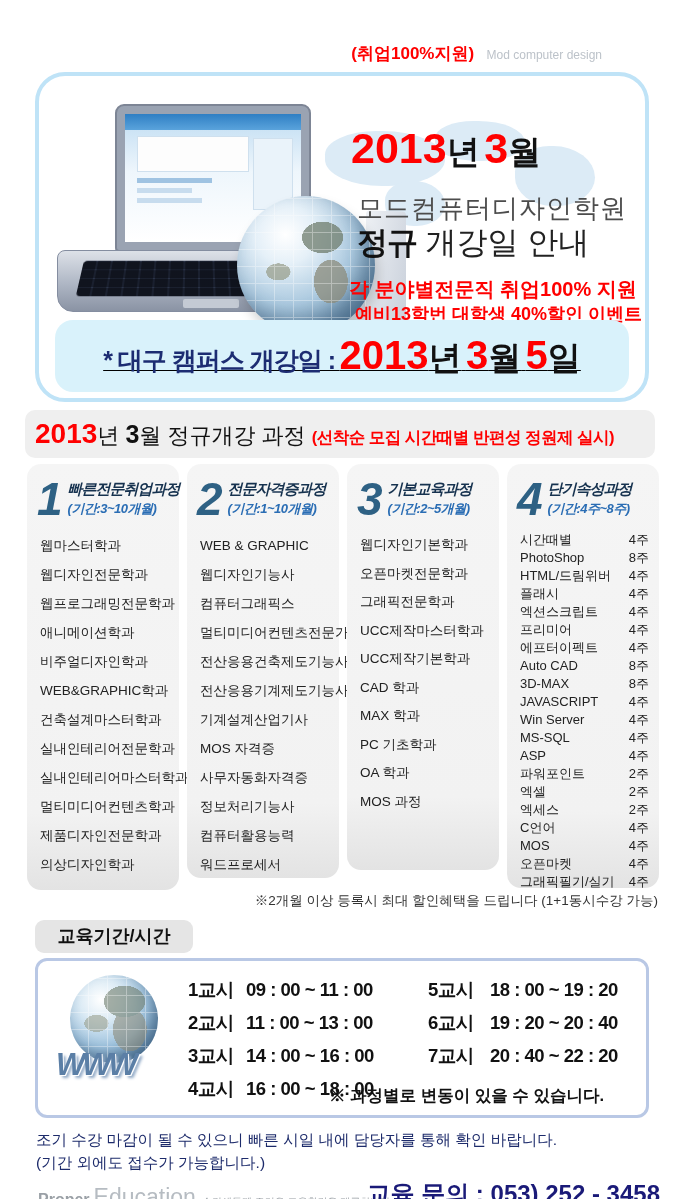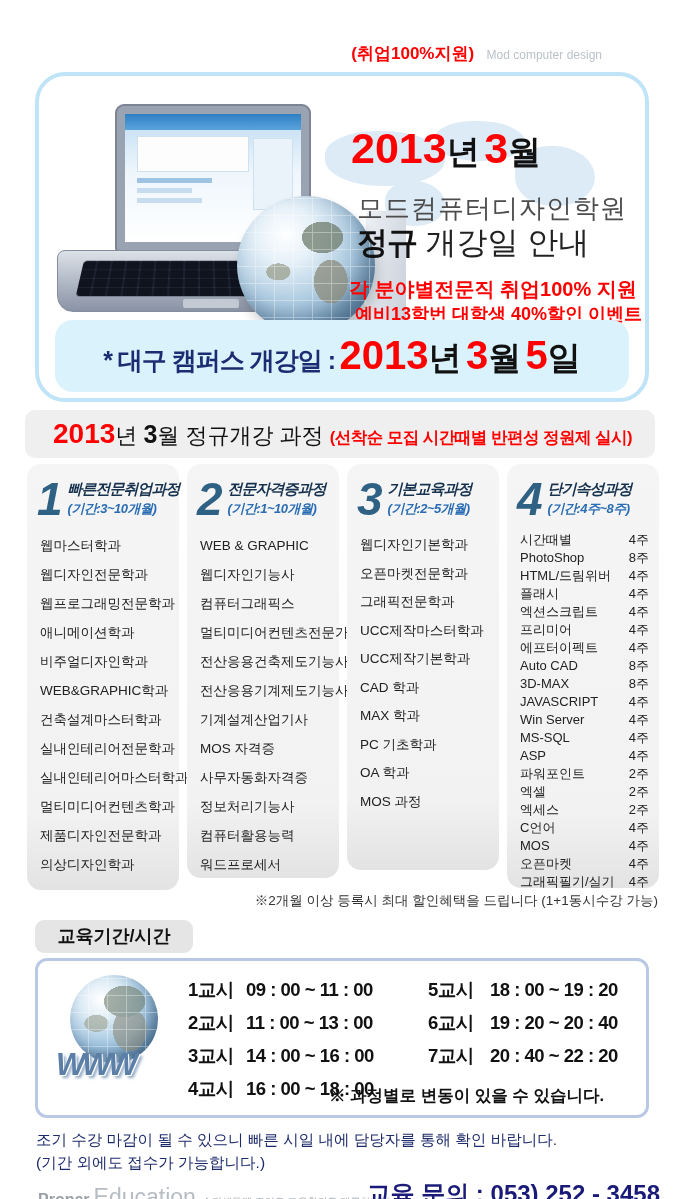--- a/index.html
+++ b/index.html
@@ -64,28 +64,28 @@
   .hero-date{left:312px;top:48px;}
   .hd-num{color:#ff0000;font-weight:bold;font-size:43px;}
   .hd-suf{color:#111;font-size:33px;font-weight:bold;}
   .hero-academy{left:318px;top:115px;font-size:26px;color:#4c4c4c;letter-spacing:1px;}
   .hero-title{left:318px;top:146px;font-size:31px;color:#222;}
   .ht-bold{font-weight:bold;color:#111;letter-spacing:-1px;}
   .hero-red1{left:310px;top:200px;font-size:20px;font-weight:bold;color:#ff0000;}
   .hero-red2{left:316px;top:226px;font-size:18px;font-weight:bold;color:#ff0000;}
 
   .campus{position:absolute;left:16px;right:16px;top:244px;height:72px;background:#d9f2fb;
-          border-radius:18px;text-align:center;line-height:70px;white-space:nowrap;z-index:5;}
+          border-radius:18px;text-align:center;line-height:70px;white-space:nowrap;z-index:5;text-decoration:underline;}
   .campus-label{color:#1c2c72;font-weight:bold;font-size:25px;letter-spacing:-1px;}
   .c-num{color:#ff0000;font-weight:bold;font-size:40px;}
   .c-suf{color:#111;font-weight:bold;font-size:33px;}
 
   
   .banner{position:absolute;left:25px;top:378px;width:630px;height:48px;background:#efefef;
-          border-radius:10px;line-height:48px;padding-left:28px;box-sizing:border-box;white-space:nowrap;}
+          border-radius:10px;line-height:48px;padding-left:10px;box-sizing:border-box;white-space:nowrap;}
   .bn-year{color:#ff0000;font-weight:bold;font-size:28px;}
   .bn-mid{color:#111;font-size:22px;}
   .bn-num{color:#111;font-weight:bold;font-size:25px;}
   .bn-note{color:#ff0000;font-weight:bold;font-size:16.5px;letter-spacing:-0.5px;}
 
   
   .panel{position:absolute;top:432px;width:152px;border-radius:14px;box-sizing:border-box;
          background:linear-gradient(180deg,#f5f5f5 0%,#f2f2f2 82%,#e3e3e3 100%);}
   .panel1{left:27px;height:426px;}
   .panel2{left:187px;height:414px;}

